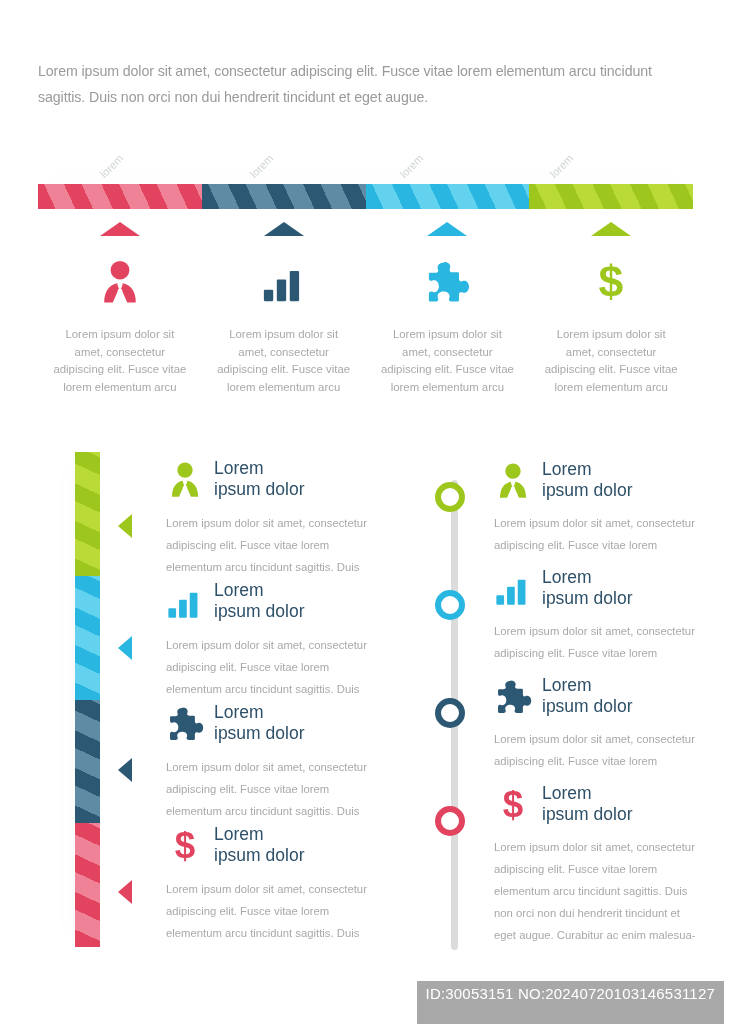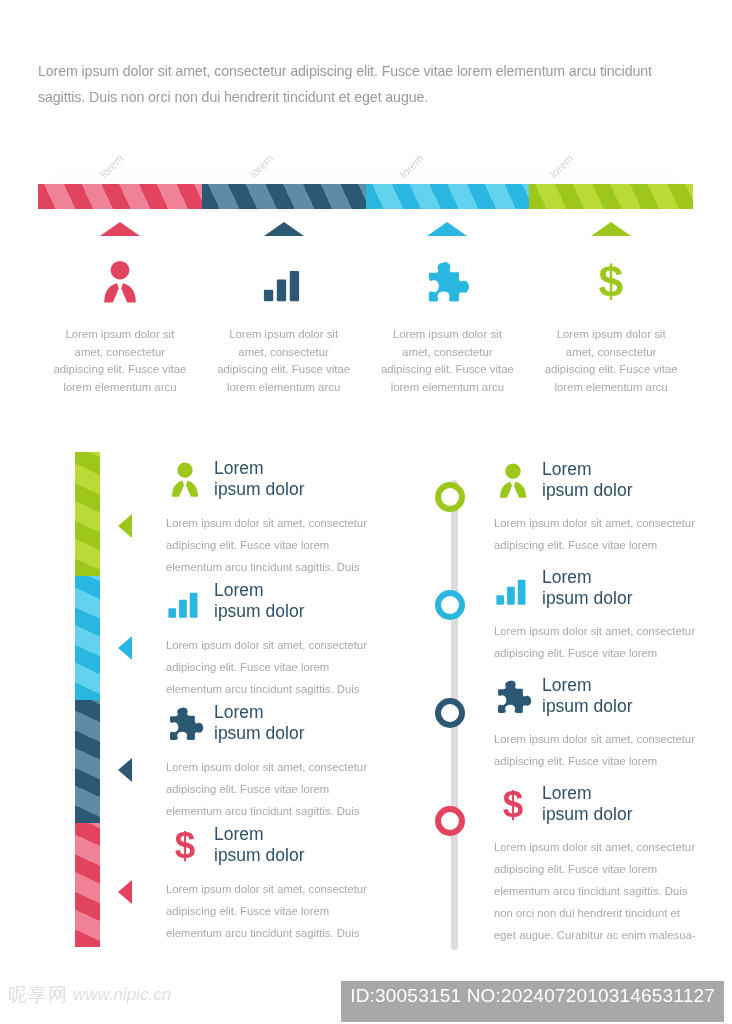--- a/index.html
+++ b/index.html
@@ -245,22 +245,22 @@
     font-size: 17px;
     color: #8d8d8d;
     font-style: italic;
   }
   .idbadge {
     position: absolute;
     right: 8px;
     top: 7px;
     background: #a8a8a8;
     color: #ffffff;
-    font-size: 19px;
-    padding: 4px 9px 15px;
+    font-size: 15px;
+    padding: 4px 9px 22px;
     letter-spacing: 0.2px;
     white-space: nowrap;
   }
 
   svg { display: block; }
 </style>
 </head>
 <body>
 
 <p class="intro">Lorem ipsum dolor sit amet, consectetur adipiscing elit. Fusce vitae lorem elementum arcu tincidunt sagittis. Duis non orci non dui hendrerit tincidunt et eget augue.</p>
@@ -445,18 +445,14 @@
           </svg>
           <div class="r-title">Lorem
 ipsum dolor</div>
         </div>
         <div class="r-body">Lorem ipsum dolor sit amet, consectetur adipiscing elit. Fusce vitae lorem elementum arcu tincidunt sagittis. Duis non orci non dui hendrerit tincidunt et eget augue. Curabitur ac enim malesua-</div>
       </div>
     </div>
 </div>
 
 <div class="footer">
-  <div class="wm">
-    <span class="wm-cn">昵享网</span>
-    <span class="wm-url">www.nipic.cn</span>
-  </div>
   <div class="idbadge">ID:30053151 NO:20240720103146531127</div>
 </div>
 
 </body></html>

